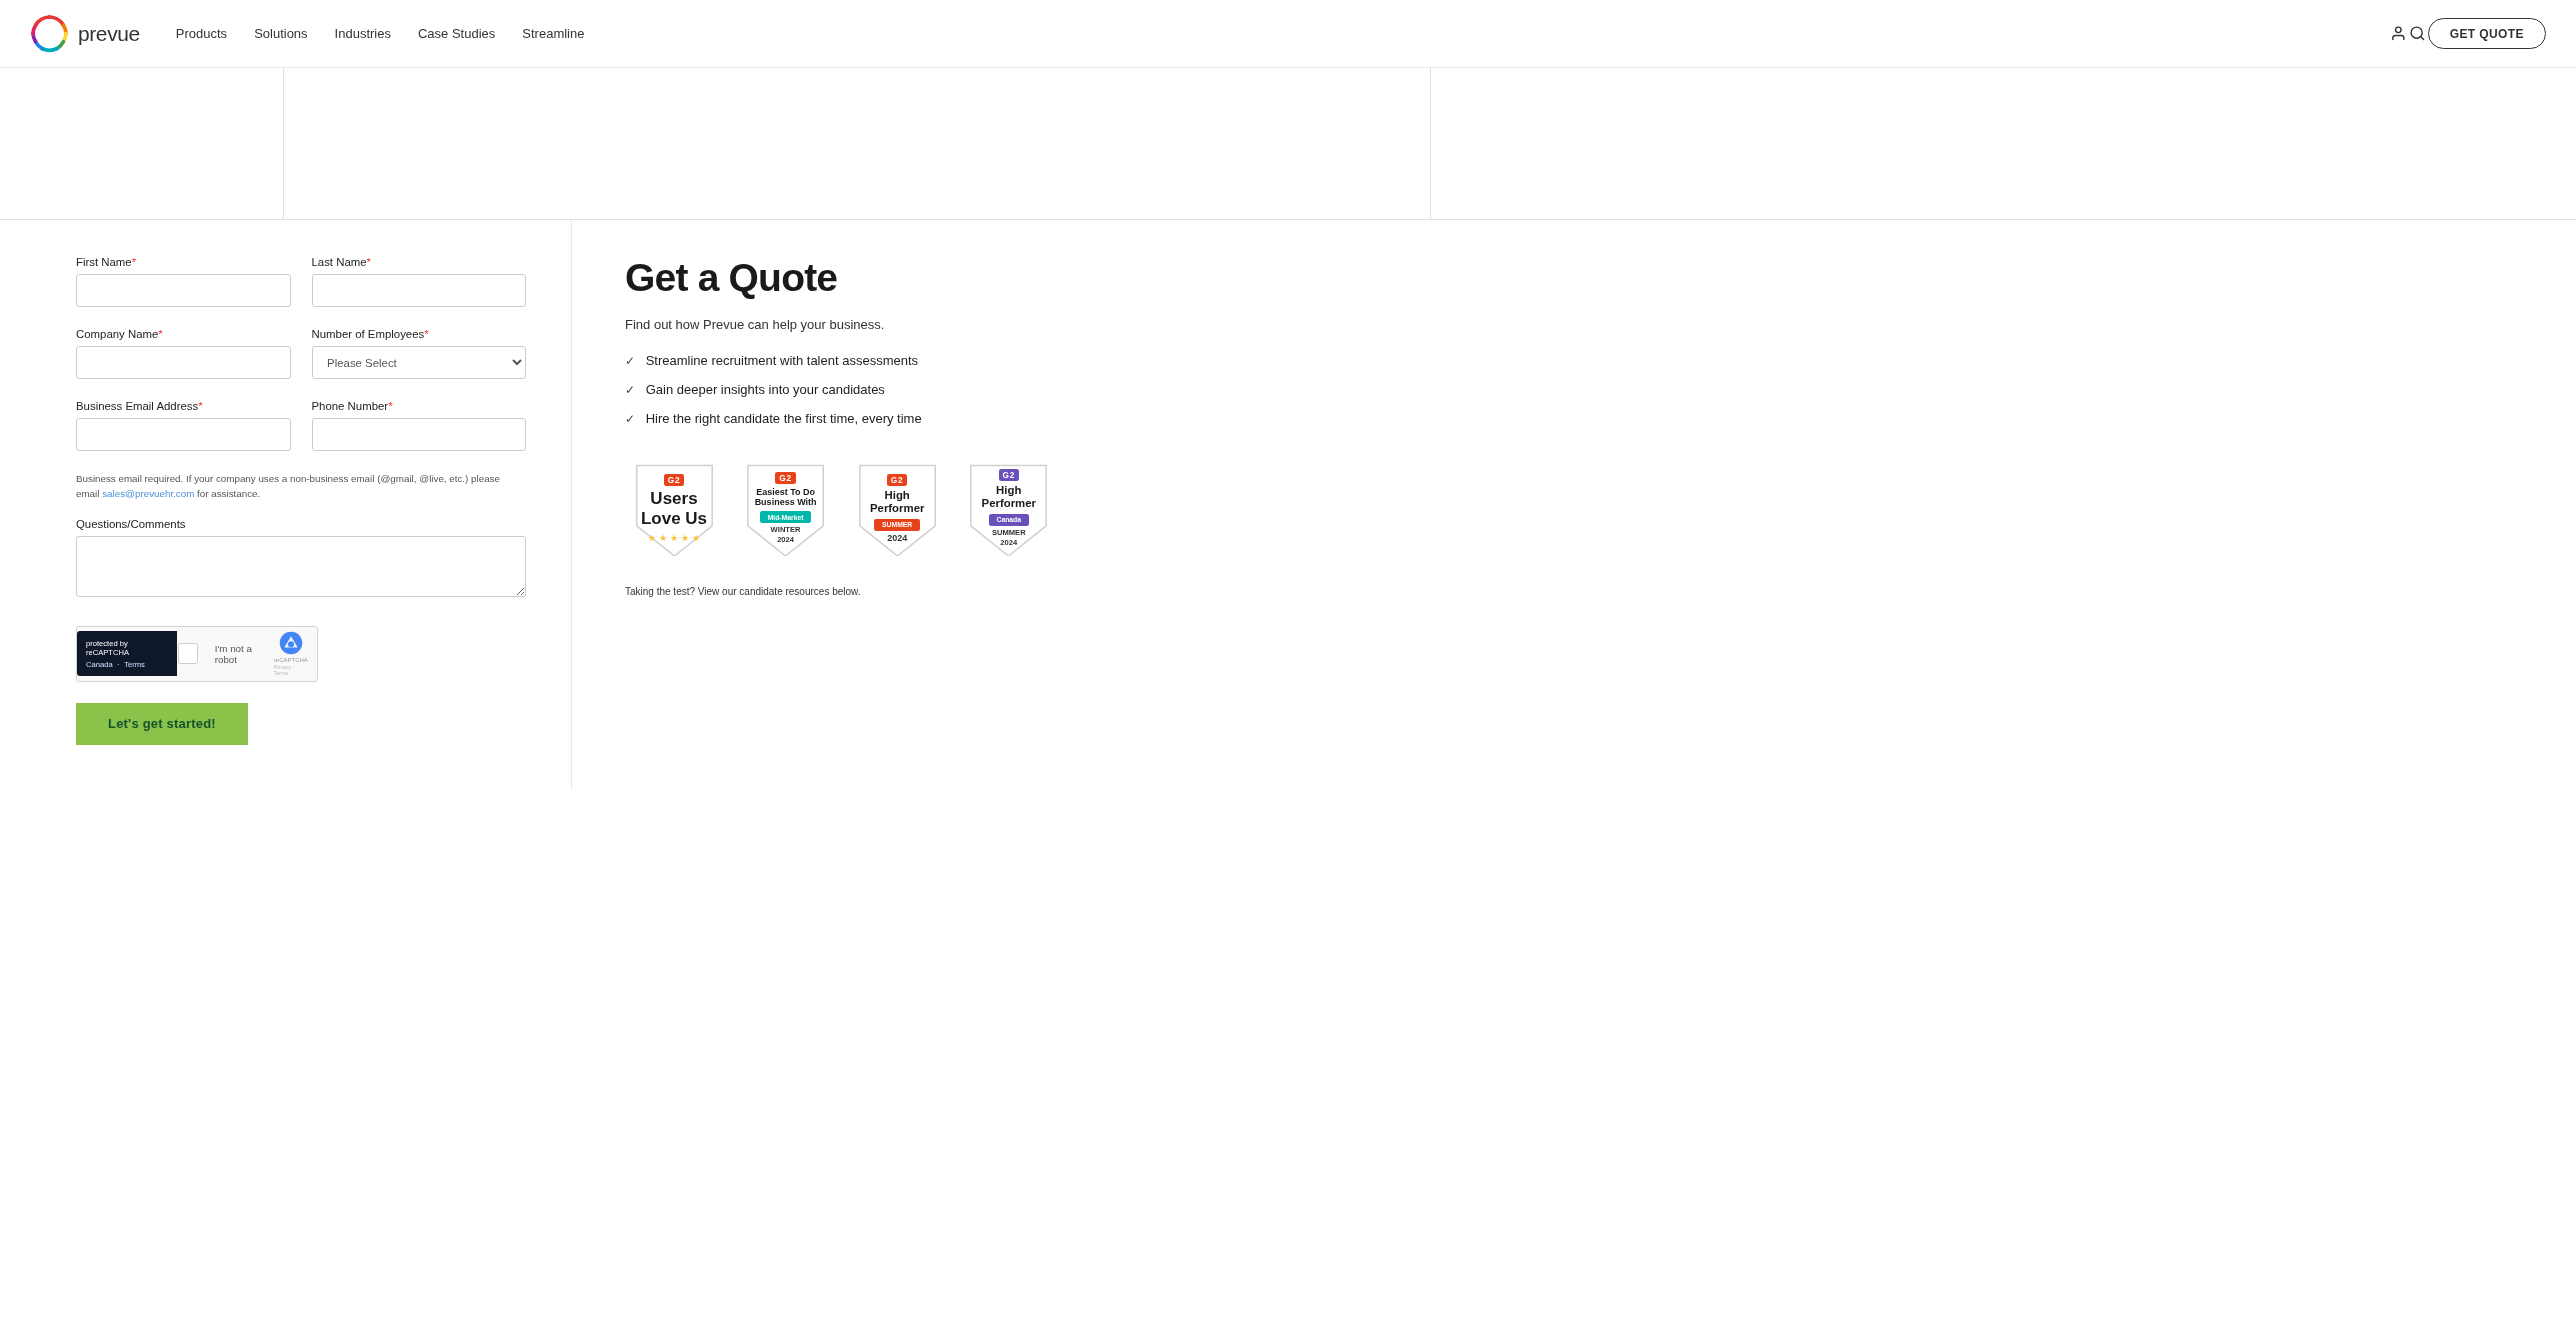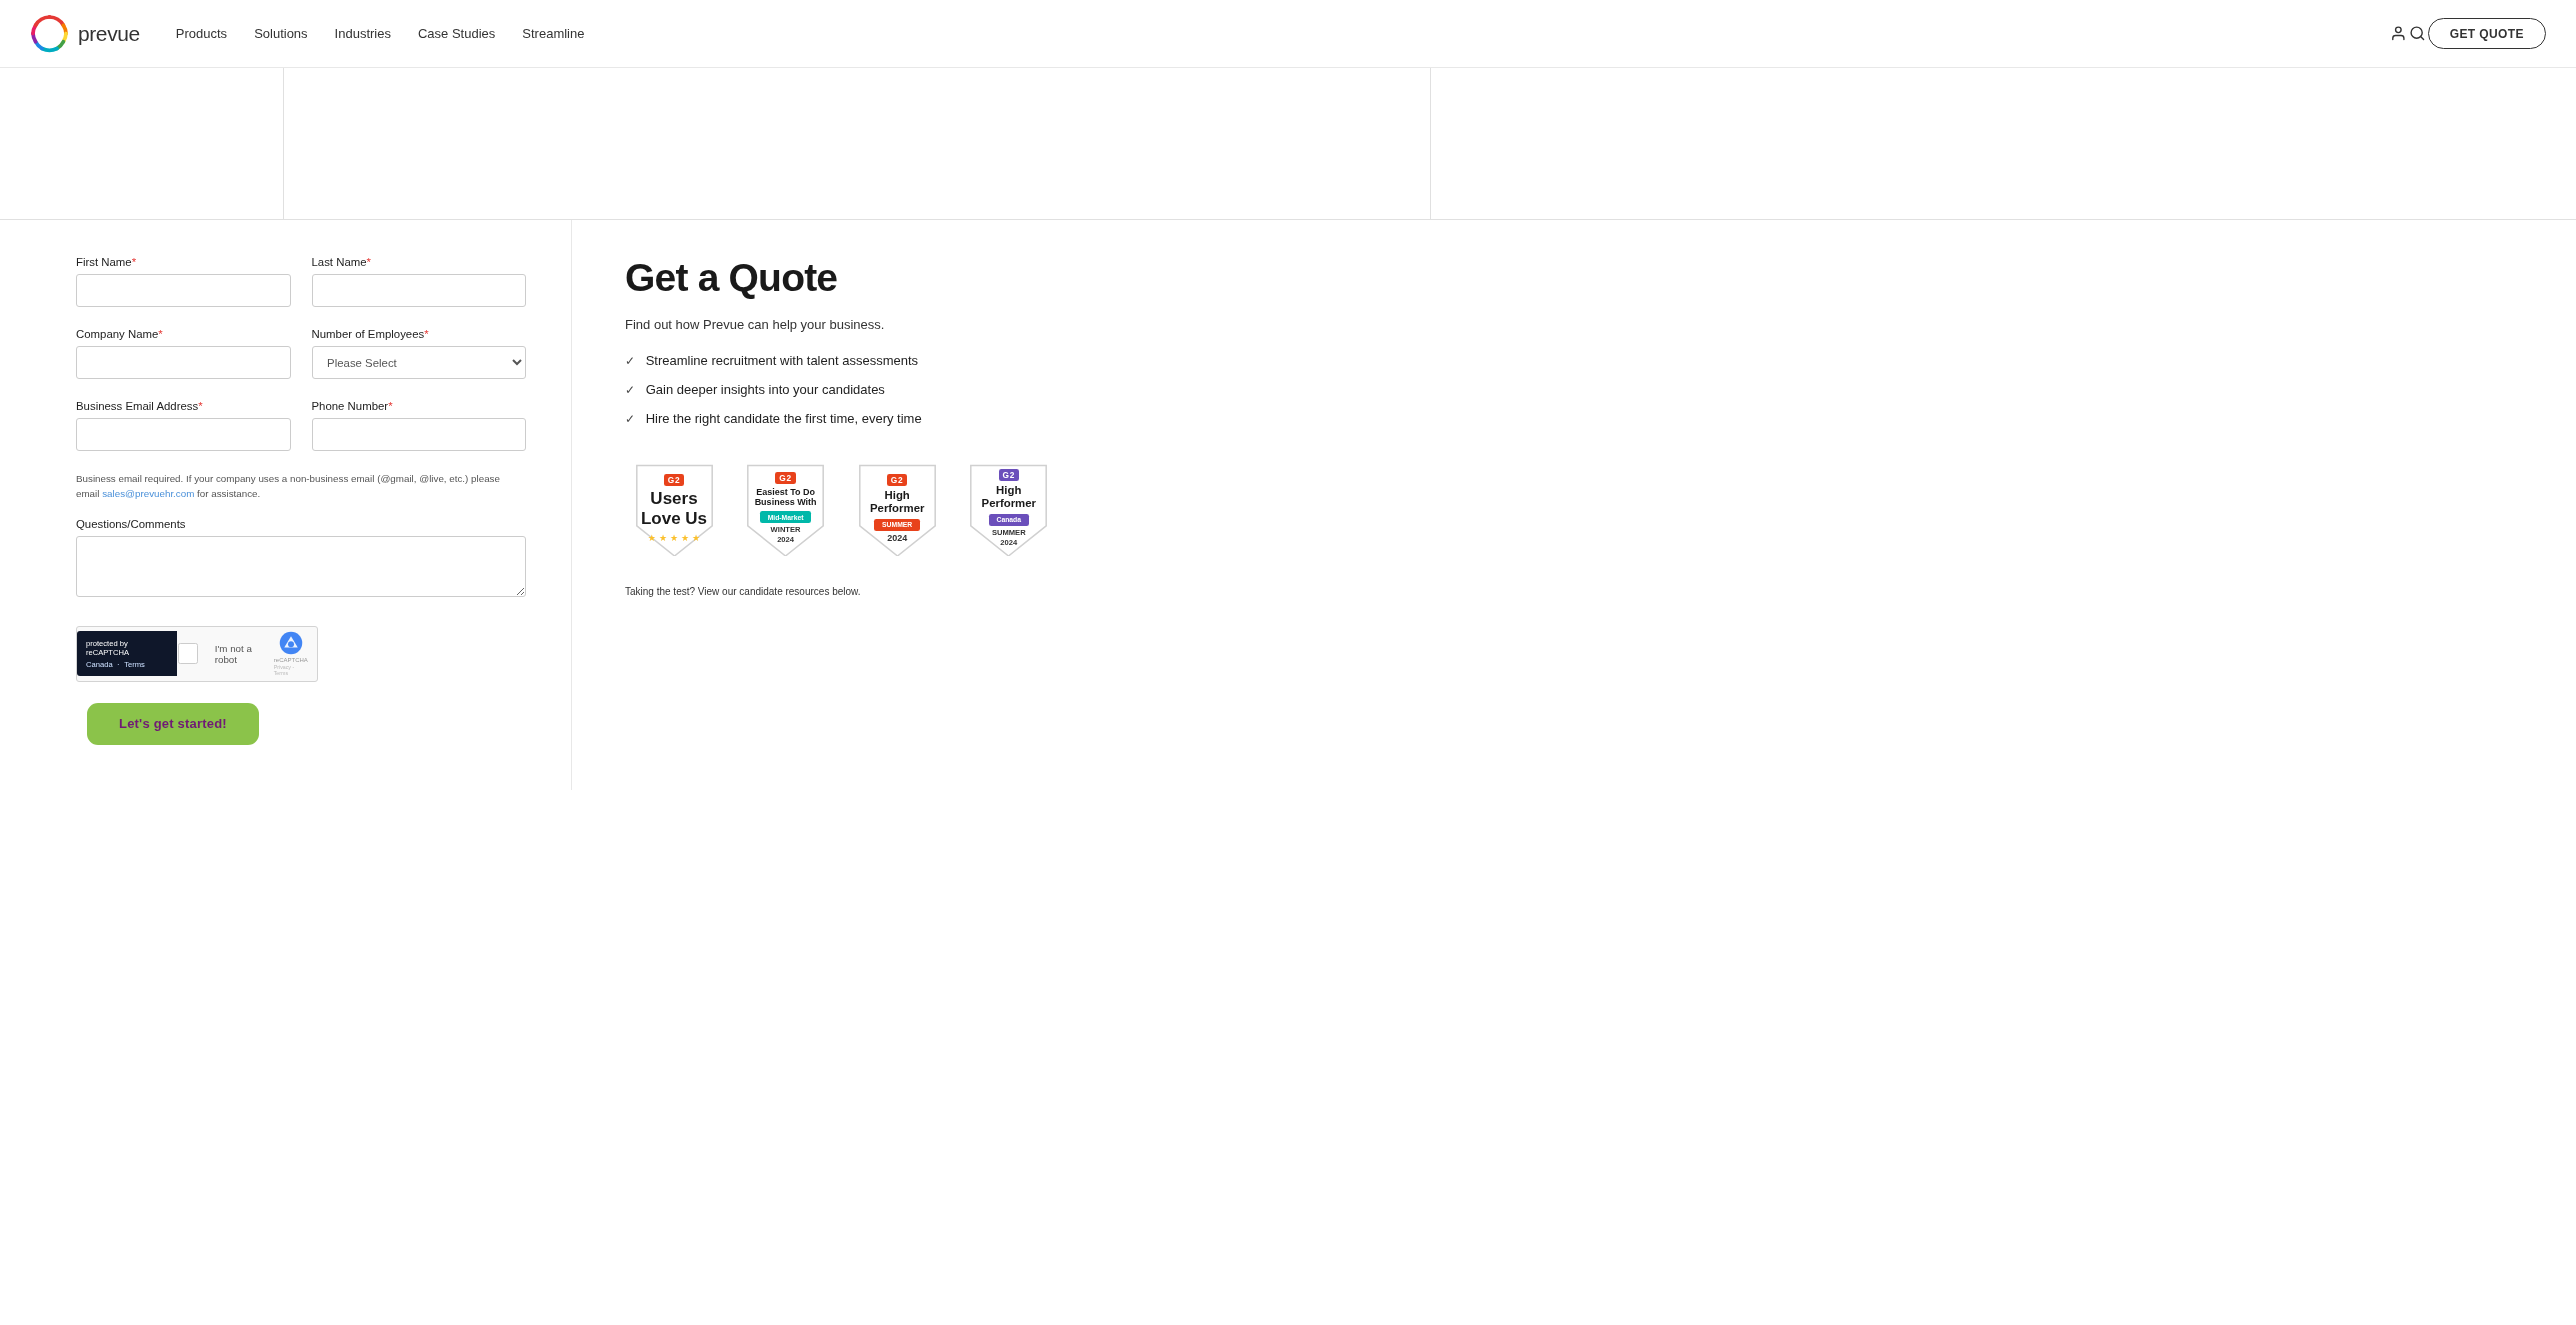--- a/index.html
+++ b/index.html
@@ -165,29 +165,28 @@
       color: #333;
       background: #fff;
       width: 100%;
       height: 61px;
       resize: vertical;
       outline: none;
       margin-bottom: 16.7px;
     }
     .submit-btn {
       background: #8bc34a;
-      color: #701a75;
+      color: #14532d;
       border: none;
-      border-radius: 11px;
+      border-radius: 0;
       padding: 13.6px 32px;
       font-size: 13px;
       font-weight: 600;
       cursor: pointer;
       letter-spacing: 0.2px;
-      margin-left: 11px;
     }
 
     
     .info-side {
       flex: 1;
       padding: 36px 53px;
       background: #fff;
     }
     .quote-title {
       font-size: 39px;

